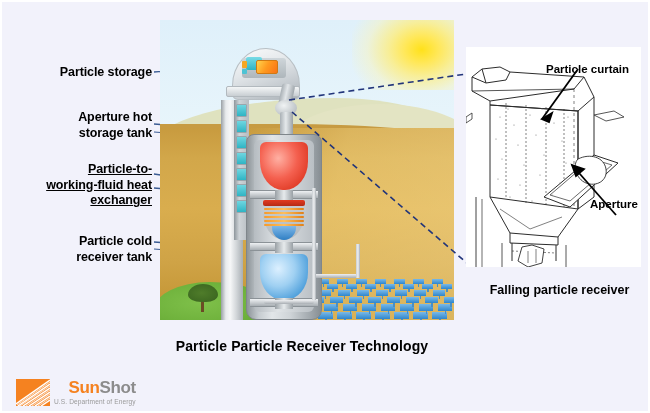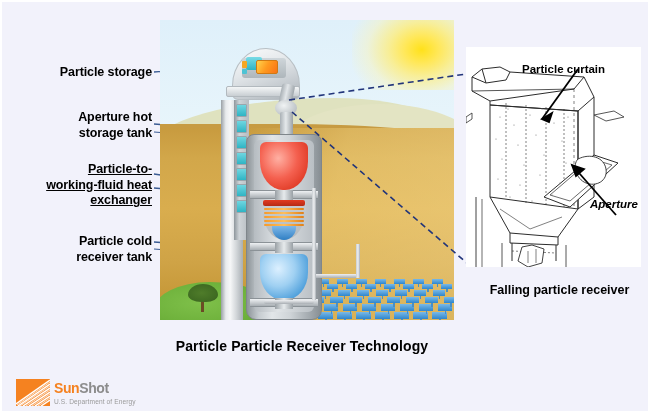--- a/index.html
+++ b/index.html
@@ -214,40 +214,40 @@
   
   #right-panel{
     position:absolute;left:464px;top:45px;width:175px;height:220px;
     background:#ffffff;overflow:hidden;
   }
   #right-svg{position:absolute;left:0;top:0;}
   .rlbl{
     position:absolute;color:#000;font-size:11.5px;font-weight:600;
     font-family:"Liberation Sans", sans-serif;white-space:nowrap;
   }
-  #lbl-curtain{left:520px;top:61px;}
-  #lbl-aperture{left:588px;top:196px;font-style:italic;}
+  #lbl-curtain{left:544px;top:61px;}
+  #lbl-aperture{left:588px;top:196px;}
   #cap-right{
     position:absolute;left:470px;top:281px;width:175px;
     text-align:center;color:#000;font-size:12.5px;font-weight:600;
   }
 
   
   #title{
     position:absolute;left:0;top:336px;width:600px;
     text-align:center;color:#000;font-size:14px;font-weight:bold;
     letter-spacing:0.1px;
   }
   #logo{position:absolute;left:14px;top:375px;width:150px;height:32px;}
   #logo-mark{
     position:absolute;left:0;top:2px;width:34px;height:27px;
     background:#f58220;overflow:hidden;
   }
   #logo-text{position:absolute;left:38px;top:0px;}
-  #logo-word{font-size:14px;font-weight:bold;letter-spacing:-0.4px;line-height:22px;}
+  #logo-word{font-size:17px;font-weight:bold;letter-spacing:-0.4px;line-height:22px;text-align:right;}
   #logo-sun{color:#f58220;}
   #logo-shot{color:#8c8c8c;}
   #logo-sub{font-size:6.6px;color:#9a9a9a;letter-spacing:0.1px;margin-top:-1px;}
 </style>
 </head>
 <body>
 
 <div id="slide">
 
   <div class="lbl" id="lbl-elevator">Particle storage</div>

